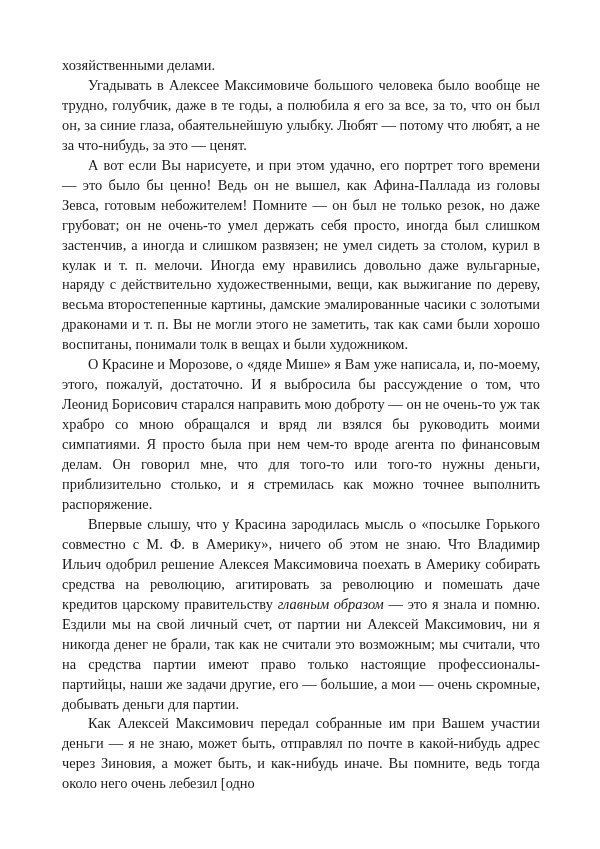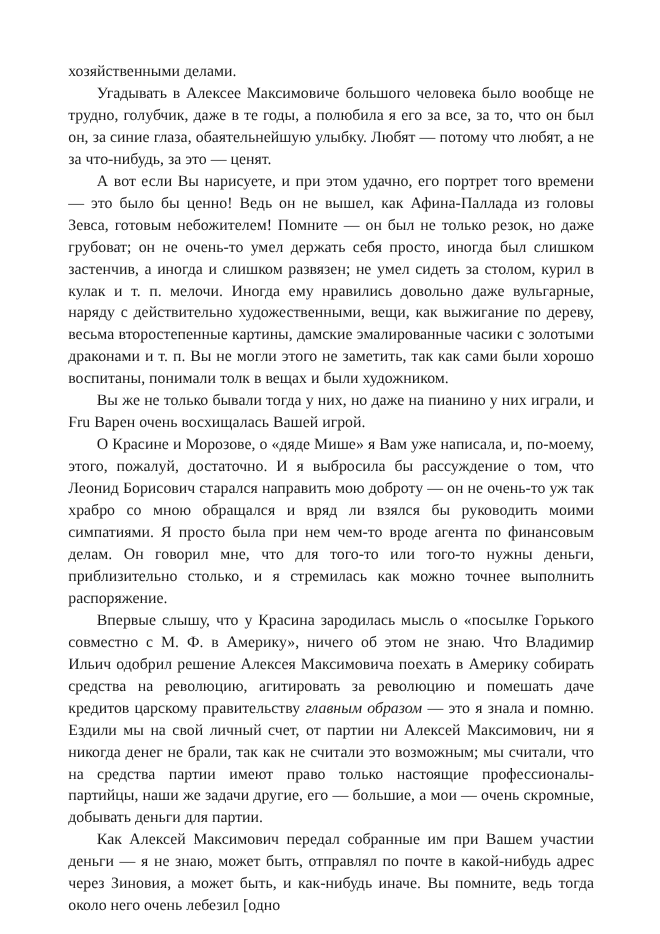--- a/index.html
+++ b/index.html
@@ -60,21 +60,20 @@
 <div class="page" style="background: rgb(255, 255, 255);">
   <div class="text-block">
 
     <p class="para cont">хозяйственными делами.</p>
 
     <p class="para indent">Угадывать в Алексее Максимовиче большого человека было вообще не трудно, голубчик, даже в те годы, а полюбила я его за все, за то, что он был он, за синие глаза, обаятельнейшую улыбку. Любят — потому что любят, а не за что-нибудь, за это — ценят.</p>
 
     <p class="para indent">А вот если Вы нарисуете, и при этом удачно, его портрет того времени — это было бы ценно! Ведь он не вышел, как Афина-Паллада из головы Зевса, готовым небожителем! Помните — он был не только резок, но даже грубоват; он не очень-то умел держать себя просто, иногда был слишком застенчив, а иногда и слишком развязен; не умел сидеть за столом, курил в кулак и т. п. мелочи. Иногда ему нравились довольно даже вульгарные, наряду с действительно художественными, вещи, как выжигание по дереву, весьма второстепенные картины, дамские эмалированные часики с золотыми драконами и т. п. Вы не могли этого не заметить, так как сами были хорошо воспитаны, понимали толк в вещах и были художником.</p>
 
 
-    <p class="para indent">Вы же не только бывали тогда у них, но даже на пианино у них играли, и Fru Варен очень восхищалась Вашей игрой.</p>
 
     <p class="para indent">О Красине и Морозове, о «дяде Мише» я Вам уже написала, и, по-моему, этого, пожалуй, достаточно. И я выбросила бы рассуждение о том, что Леонид Борисович старался направить мою доброту — он не очень-то уж так храбро со мною обращался и вряд ли взялся бы руководить моими симпатиями. Я просто была при нем чем-то вроде агента по финансовым делам. Он говорил мне, что для того-то или того-то нужны деньги, приблизительно столько, и я стремилась как можно точнее выполнить распоряжение.</p>
 
     <p class="para indent">
       <span>Впервые слышу, что у Красина зародилась мысль о «посылке Горького совместно с М. Ф. в Америку», ничего об этом не знаю. Что Владимир Ильич одобрил решение Алексея Максимовича поехать в Америку собирать средства на революцию, агитировать за революцию и помешать даче кредитов царскому правительству </span><em class="ital">главным образом</em><span> — это я знала и помню. Ездили мы на свой личный счет, от партии ни Алексей Максимович, ни я никогда денег не брали, так как не считали это возможным; мы считали, что на средства партии имеют право только настоящие профессионалы-партийцы, наши же задачи другие, его — большие, а мои — очень скромные, добывать деньги для партии.</span>
     </p>
 
     <p class="para indent">
       <span>Как Алексей Максимович передал собранные им при Вашем участии деньги — я не знаю, может быть, отправлял по почте в какой-нибудь адрес через Зиновия, а может быть, и как-нибудь иначе. Вы помните, ведь тогда около него очень лебезил [одно </span>
     </p>

